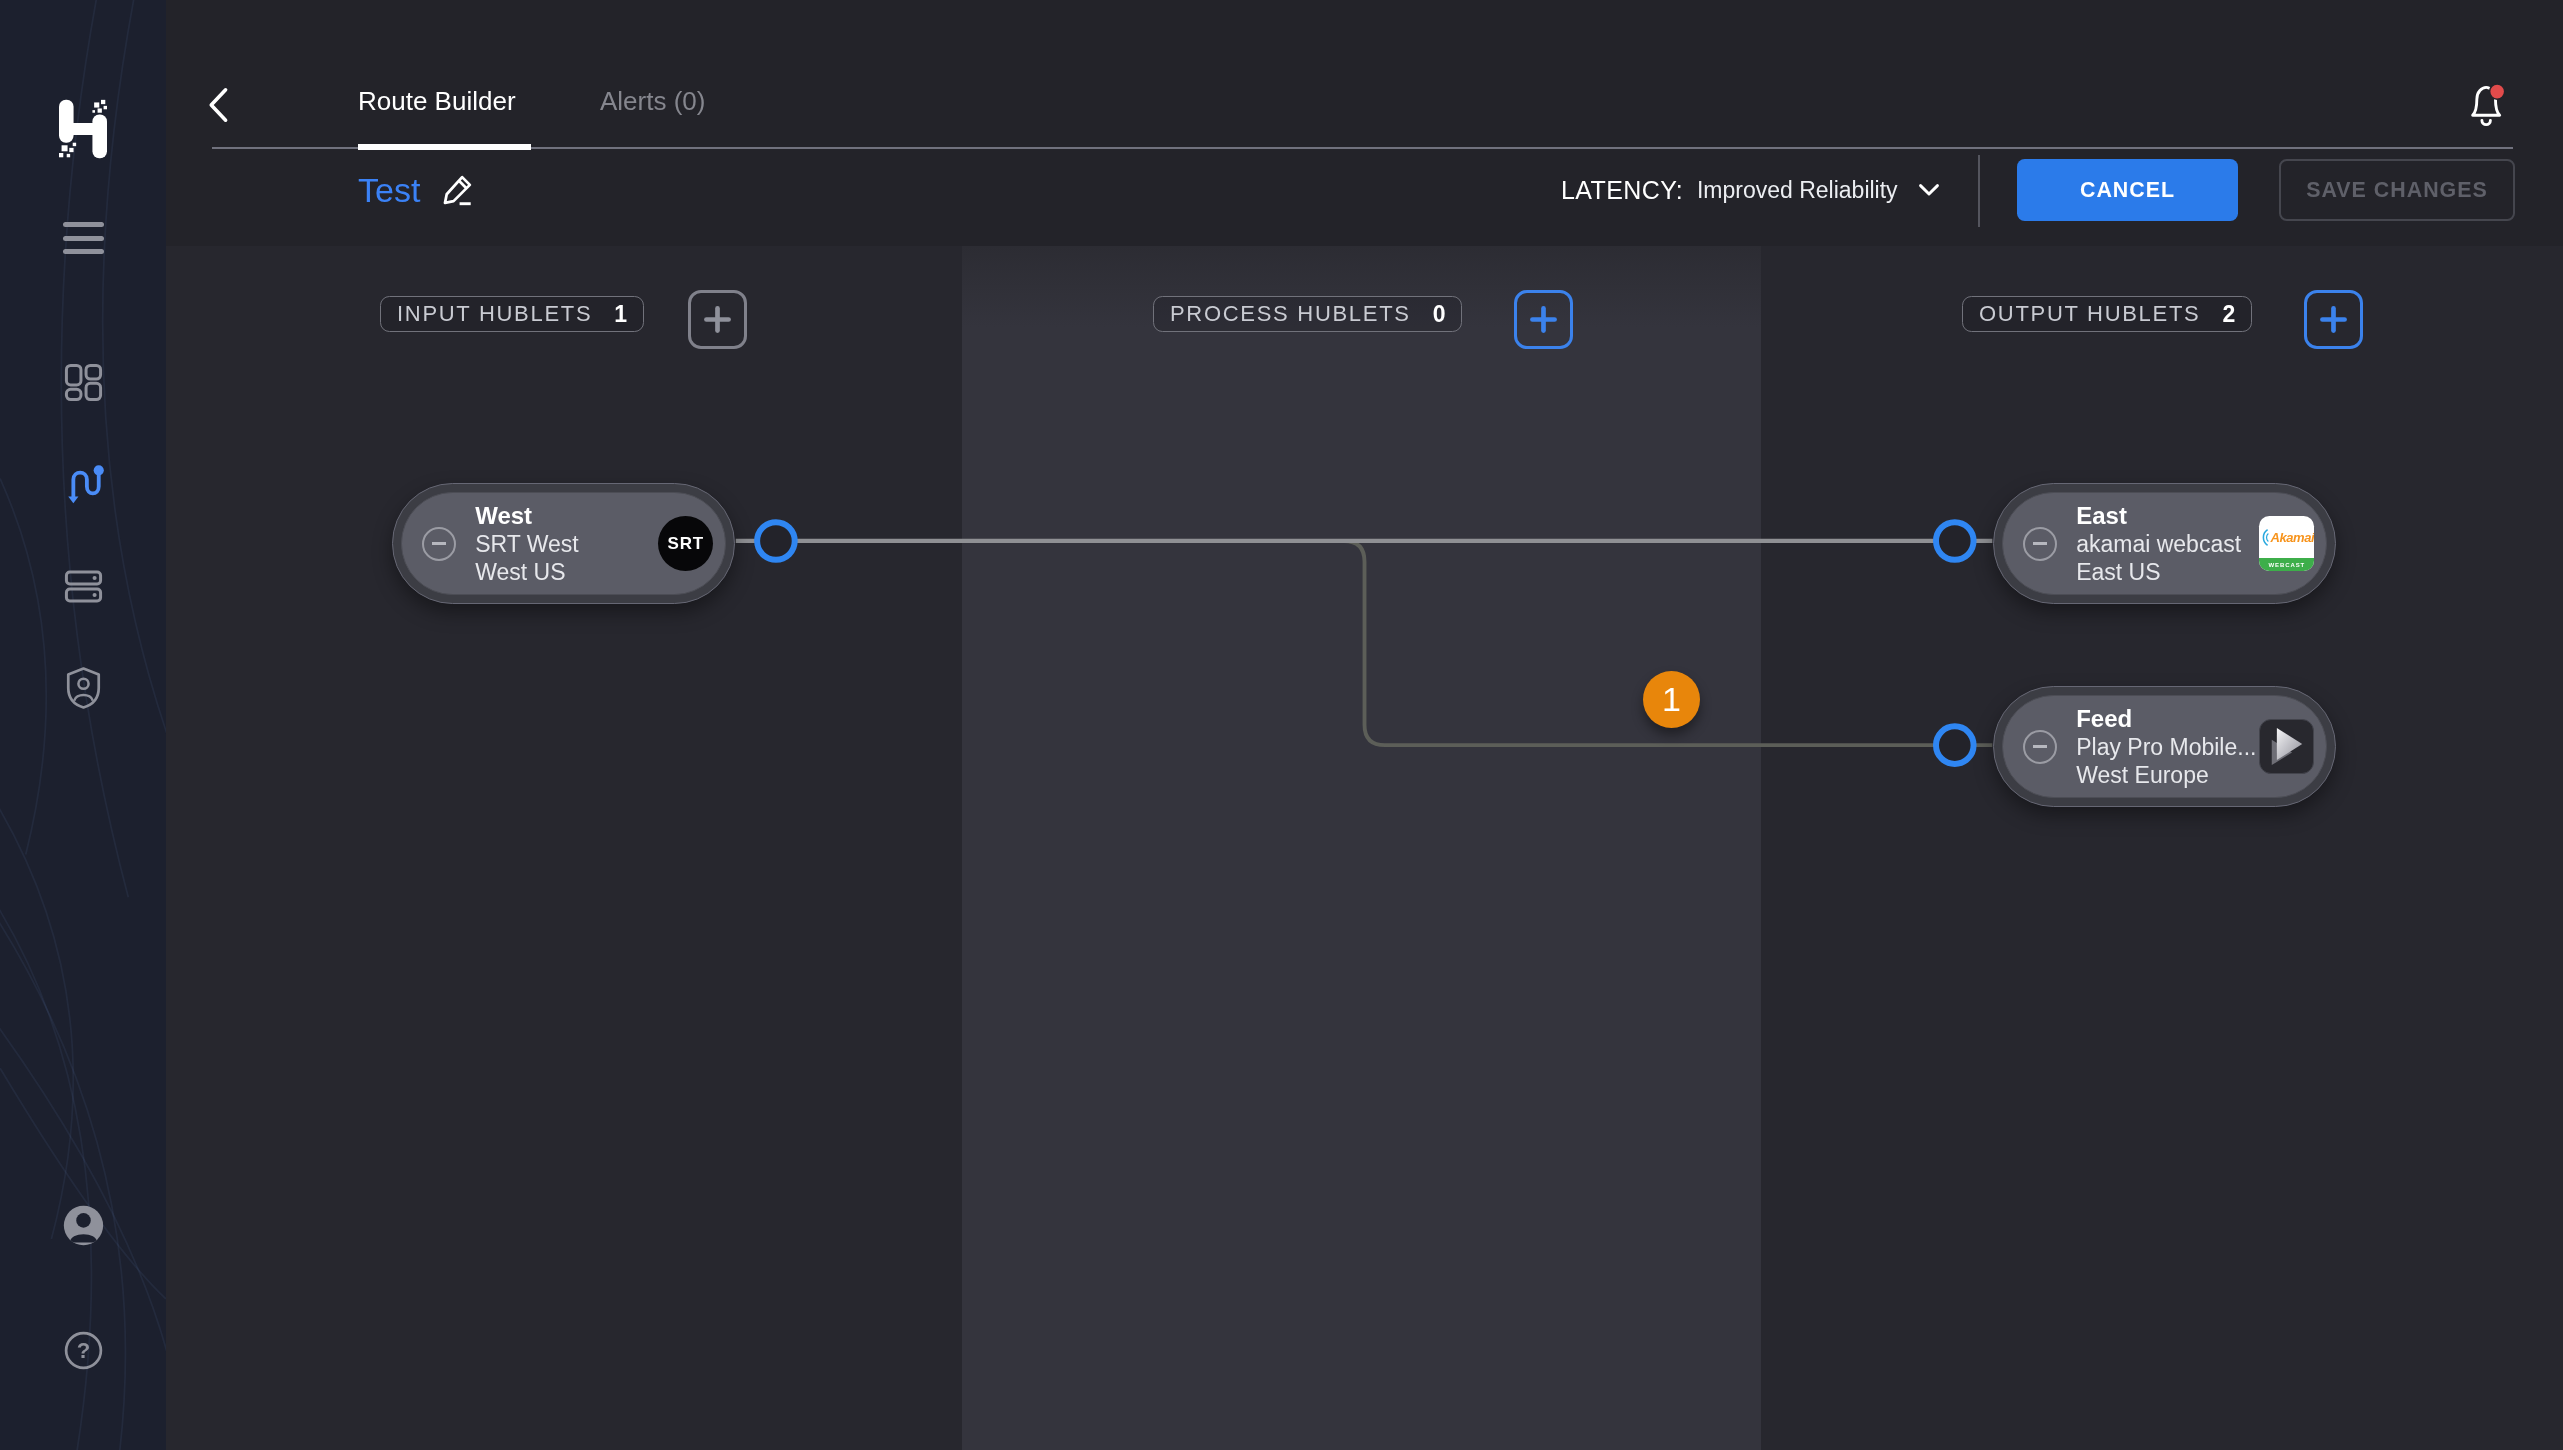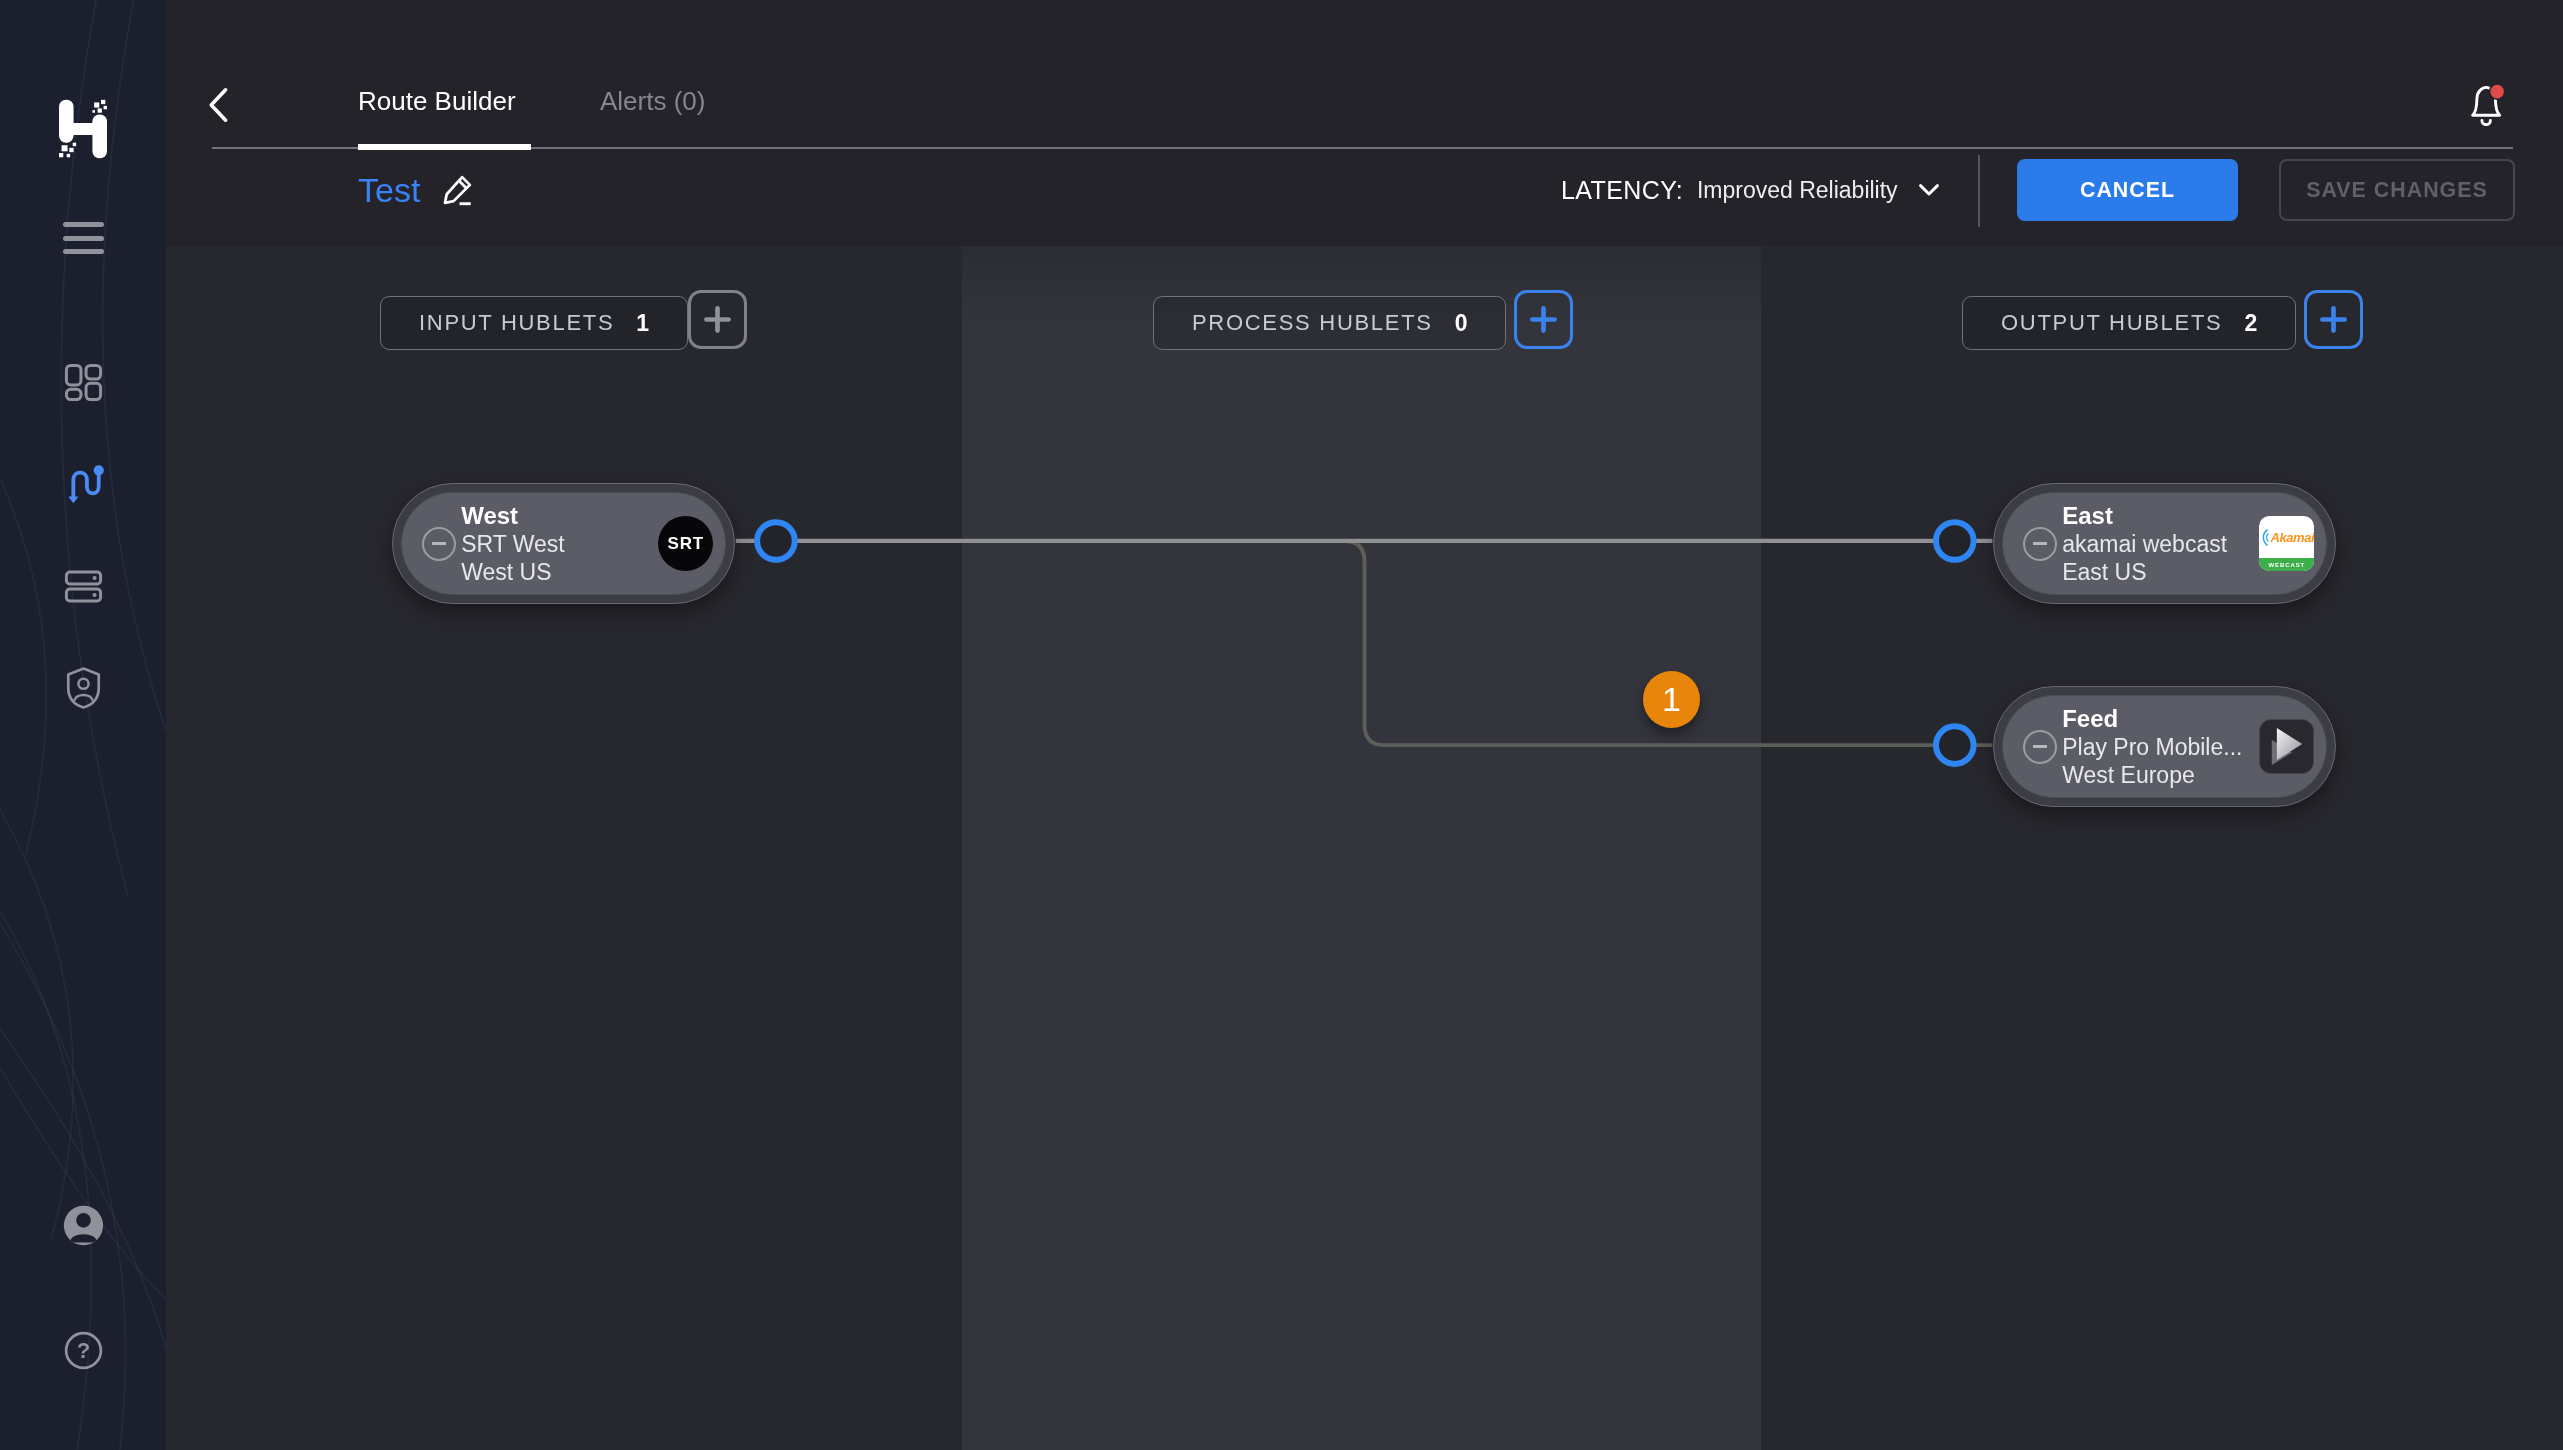--- a/index.html
+++ b/index.html
@@ -37,32 +37,32 @@
   .btn { position:absolute; top:25px; height:62px; border-radius:7.7px; font-size:21.4px; font-weight:bold; letter-spacing:1px; display:flex; align-items:center; justify-content:center; cursor:pointer; font-family:"Liberation Sans", sans-serif; }
   .btn.cancel { left:1851px; width:221px; background:#2b7bea; color:#ffffff; border:none; }
   .btn.save { left:2113px; width:236px; background:transparent; color:#5f6069; border:2.6px solid #45464e; cursor:default; }
 
   
   .canvas { position:absolute; left:166px; top:246px; width:2397px; height:1205px; background:#27272e; }
   .midcol { position:absolute; left:796px; top:0; width:799px; height:1205px; background:linear-gradient(#2c2c33 0px, #34343d 81px); z-index:0; }
   .lines-layer { position:absolute; inset:0; z-index:1; pointer-events:none; }
 
   
-  .pill { position:absolute; top:50px; height:54px; border:1.7px solid #71727b; border-radius:9.4px; background:rgba(25,25,30,0.25); display:flex; align-items:center; padding:0 38px; gap:22px; z-index:2; }
+  .pill { position:absolute; top:50px; height:36px; border:1.7px solid #71727b; border-radius:9.4px; background:rgba(25,25,30,0.25); display:flex; align-items:center; padding:0 16px; gap:22px; z-index:2; }
   .pill .plab { font-size:22px; letter-spacing:1.7px; color:#c9cbd2; white-space:nowrap; }
   .pill .pcount { font-size:23px; font-weight:bold; color:#ffffff; }
   .plus-btn { position:absolute; top:44px; width:59px; height:59px; border-radius:13px; border:3.4px solid #80818b; display:flex; align-items:center; justify-content:center; cursor:pointer; z-index:2; background:transparent; }
   .plus-btn.blue { border-color:#3b82ec; }
 
   
   .node { position:absolute; width:343px; height:121px; border-radius:64px; background:#3c3d44; border:1.7px solid #666774; padding:7.7px; z-index:3; box-shadow:0 8.5px 19px rgba(0,0,0,0.38); cursor:pointer; }
   .node-inner { width:100%; height:100%; border-radius:55px; background:#5b5c66; border:1.7px solid #4c4d55; display:flex; align-items:center; }
   .minus-btn { width:34px; height:34px; border-radius:50%; border:2.6px solid #9b9ca4; margin-left:20.5px; flex:none; display:flex; align-items:center; justify-content:center; cursor:pointer; }
   .minus-btn i { display:block; width:14.5px; height:2.6px; background:#b6b7be; }
-  .node-text { margin-left:5px; display:flex; flex-direction:column; line-height:28px; min-width:0; }
+  .node-text { margin-left:19px; display:flex; flex-direction:column; line-height:28px; min-width:0; }
   .node-text .t { font-size:24px; font-weight:bold; color:#ffffff; }
   .node-text .s { font-size:23px; color:#e7e8ec; white-space:nowrap; }
   .node-ic { margin-left:auto; margin-right:12px; flex:none; }
   .srt-circle { width:55px; height:55px; border-radius:50%; background:#070709; display:flex; align-items:center; justify-content:center; }
   .srt-circle span { color:#ffffff; font-size:17px; font-weight:bold; letter-spacing:0.9px; }
   .akamai-tile { width:55px; height:55px; border-radius:10.3px; background:#ffffff; overflow:hidden; display:flex; flex-direction:column; }
   .akamai-main { flex:1; display:flex; align-items:center; justify-content:center; gap:1px; }
   .akamai-main .aktext { color:#f7941d; font-size:13px; font-weight:bold; font-style:italic; letter-spacing:-0.4px; }
   .akamai-strip { height:13px; background:#3dae4a; display:flex; align-items:center; justify-content:center; }
   .akamai-strip span { color:#ffffff; font-size:6px; font-weight:bold; letter-spacing:0.9px; }

